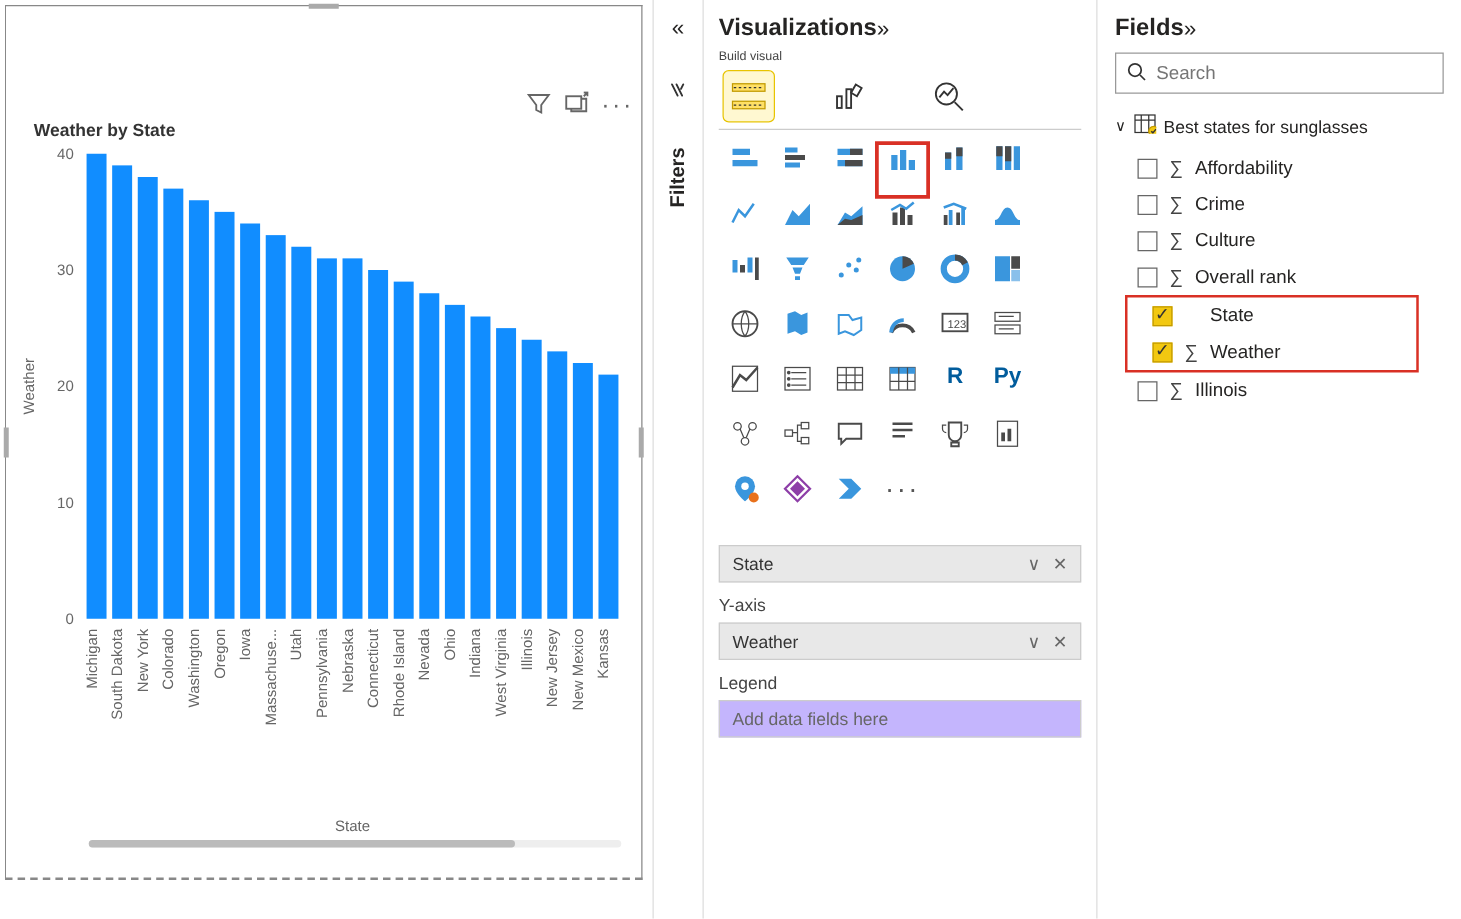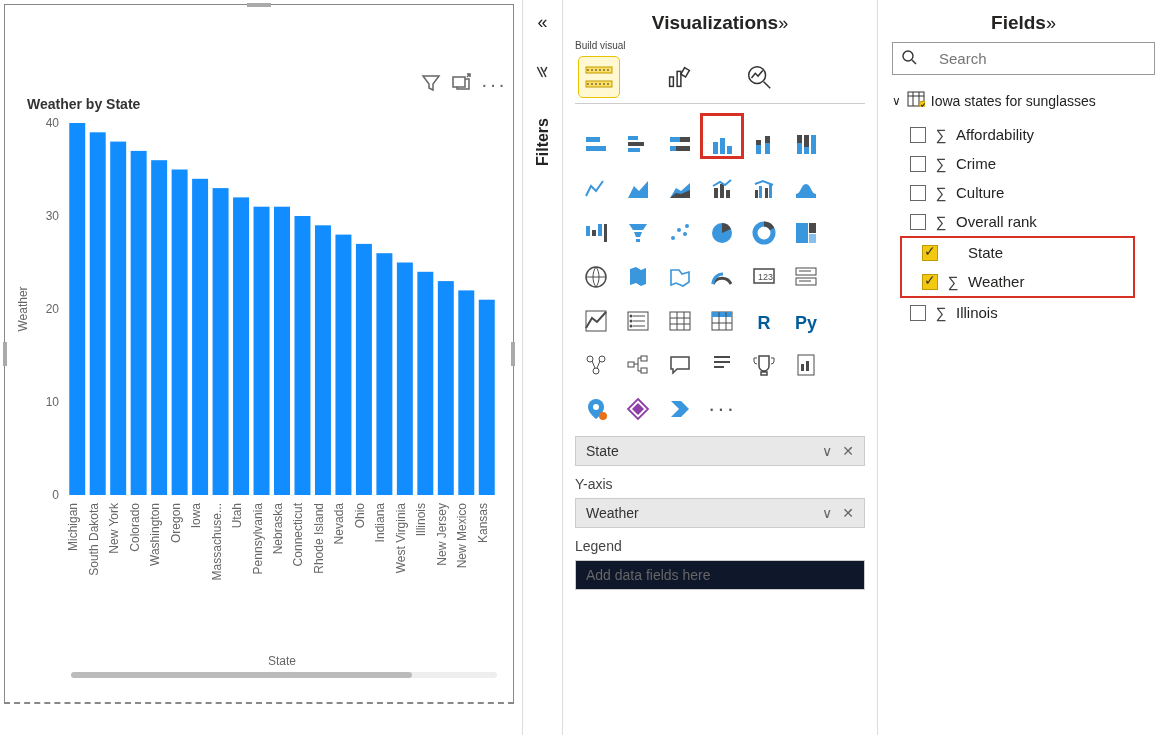--- a/index.html
+++ b/index.html
@@ -21,41 +21,41 @@
 .cat-label{fill:#666;font-size:12px}
 .bottom-scroll{position:absolute;bottom:2px;left:60px;right:10px;height:8px}
 .bottom-scroll-track{background:#eee;height:6px;border-radius:3px;position:relative}
 .bottom-scroll-thumb{position:absolute;left:0;width:80%;height:6px;background:#bbb;border-radius:3px}
 
 .filters-tab{width:40px;border-left:1px solid #ddd;display:flex;flex-direction:column;align-items:center;padding-top:12px;gap:30px}
 .filters-tab .chev{font-size:18px}
 .filters-tab .rot{writing-mode:vertical-rl;transform:rotate(180deg);font-size:16px;font-weight:600;margin-top:4px}
 
 .viz-pane{width:315px;border-left:1px solid #ddd;padding:12px 12px 0 12px;display:flex;flex-direction:column}
-.pane-hdr{display:flex;align-items:center;justify-content:center;margin-bottom:6px}
+.pane-hdr{display:flex;align-items:center;justify-content:flex-start;margin-bottom:6px}
 .pane-hdr h2{margin:0;font-size:19px;font-weight:600}
 .pane-hdr .chev{font-size:18px}
 .sub-title{font-size:10px;color:#444;margin-bottom:6px}
 .mode-bar{display:flex;gap:40px;border-bottom:1px solid #ccc;padding-bottom:6px;margin-bottom:10px;padding-left:4px}
 .mode-icon{width:40px;height:40px;display:inline-flex;align-items:center;justify-content:center;cursor:pointer;border-radius:4px}
 .mode-icon.sel{background:#FFF8D1;outline:1px solid #E8C400}
 .viz-grid{display:flex;flex-wrap:wrap;gap:0}
-.viz-cell{width:42px;height:44px;display:inline-flex;align-items:flex-end;justify-content:center;cursor:pointer}
+.viz-cell{width:42px;height:44px;display:inline-flex;align-items:flex-start;justify-content:center;cursor:pointer}
 .viz-cell svg{width:26px;height:26px}
 .viz-cell .more{font-size:22px;color:#555;letter-spacing:2px}
 .viz-cell.r-txt{color:#015C9C;font-size:18px;font-weight:700}
 .viz-cell.highlight{outline:3px solid #D93025;outline-offset:-2px}
 .field-wells{margin-top:14px;font-size:14px;color:#444}
 .well-label{margin:10px 0 6px 0}
 .well{background:#E8E8E8;border:1px solid #ccc;padding:6px 10px;display:flex;align-items:center;justify-content:space-between;color:#333}
-.well.placeholder{background:#0f172a;color:#666}
+.well.placeholder{background:#c4b5fd;color:#666}
 .well .actions span{margin-left:10px;color:#666;cursor:pointer}
 
 .fields-pane{flex:1;border-left:1px solid #ddd;padding:12px 14px 0 14px}
-.search-box{border:1px solid #999;padding:6px 8px;display:flex;align-items:flex-start;gap:20px;margin:8px 0 16px 0}
+.search-box{border:1px solid #999;padding:6px 8px;display:flex;align-items:flex-start;gap:6px;margin:8px 0 16px 0}
 .search-box input{border:none;outline:none;flex:1;font-size:15px}
 .table-row{display:flex;align-items:center;gap:6px;margin-bottom:10px;font-size:14px}
 .table-row .chev2{font-size:12px}
 .field-row{display:flex;align-items:center;gap:8px;padding:6px 4px 6px 18px;font-size:15px}
 .cb{width:16px;height:16px;border:1px solid #666;display:inline-block}
 .cb.checked{background:#F2C811;border-color:#C29A00;position:relative}
 .cb.checked::after{content:"✓";position:absolute;left:1px;top:-3px;font-size:14px;color:#333}
 .sigma{font-size:15px;color:#444;width:14px;display:inline-block;text-align:center}
 .hl-box{border:2px solid #D93025;padding:0 2px;margin-left:8px;margin-right:20px}
 </style>
@@ -473,21 +473,21 @@
       <span>
         <svg width="18" height="16" viewBox="0 0 18 16">
             <rect x="1" y="1" width="16" height="14" fill="none" stroke="#333"></rect>
             <line x1="1" y1="5" x2="17" y2="5" stroke="#333"></line>
             <line x1="6" y1="1" x2="6" y2="15" stroke="#333"></line>
             <line x1="12" y1="1" x2="12" y2="15" stroke="#333"></line>
             <circle cx="16" cy="14" r="4" fill="#F2C811" stroke="#C29A00"></circle>
             <path d="M14 14l1.3 1.3 2.5-3" stroke="#333" fill="none" stroke-width="1.2"></path>
           </svg>
       </span>
-      <span>Iowa states for sunglasses</span>
+      <span>Best states for sunglasses</span>
     </div>
     <div id="fields-list">
         <div class="field-row">
           <span class="cb"></span>
           <span class="sigma">∑</span>
           <span>Affordability</span>
         </div>
         <div class="field-row">
           <span class="cb"></span>
           <span class="sigma">∑</span>

